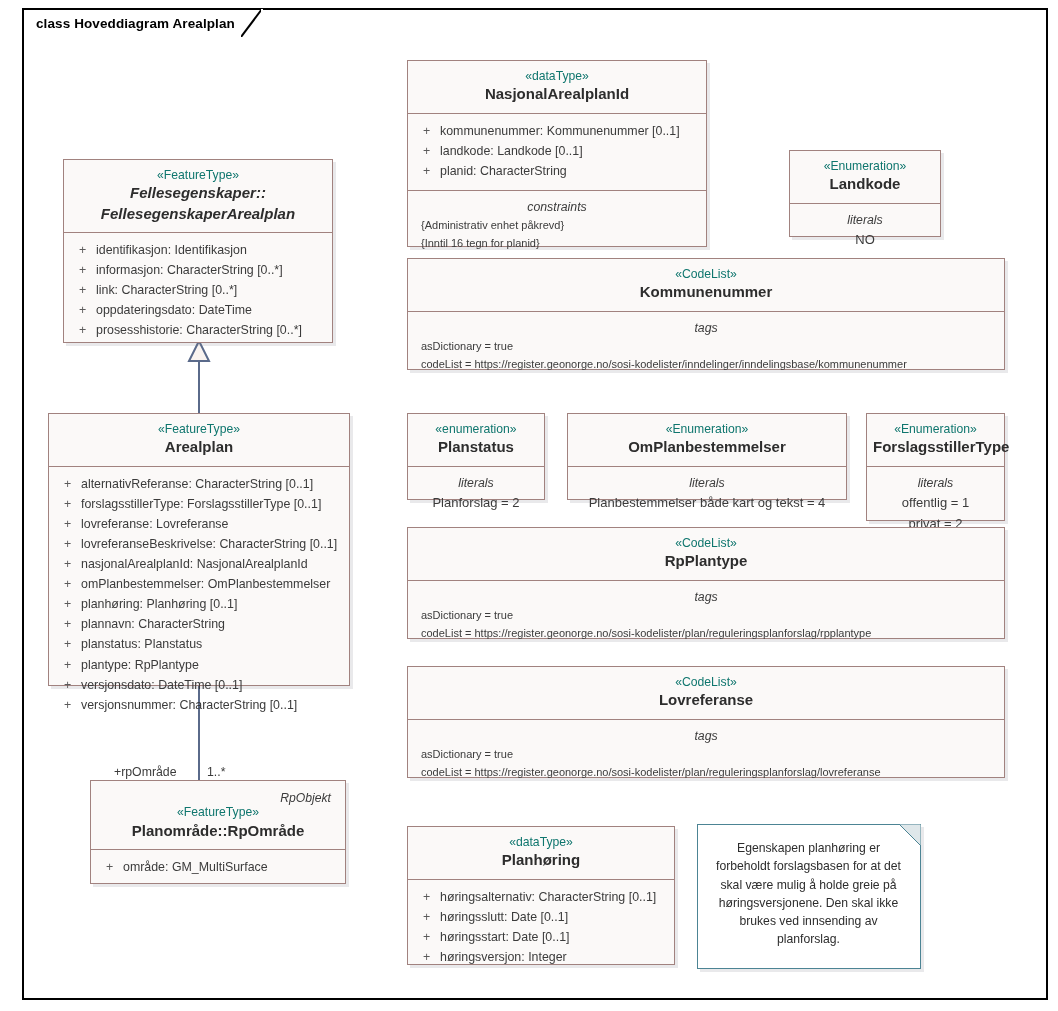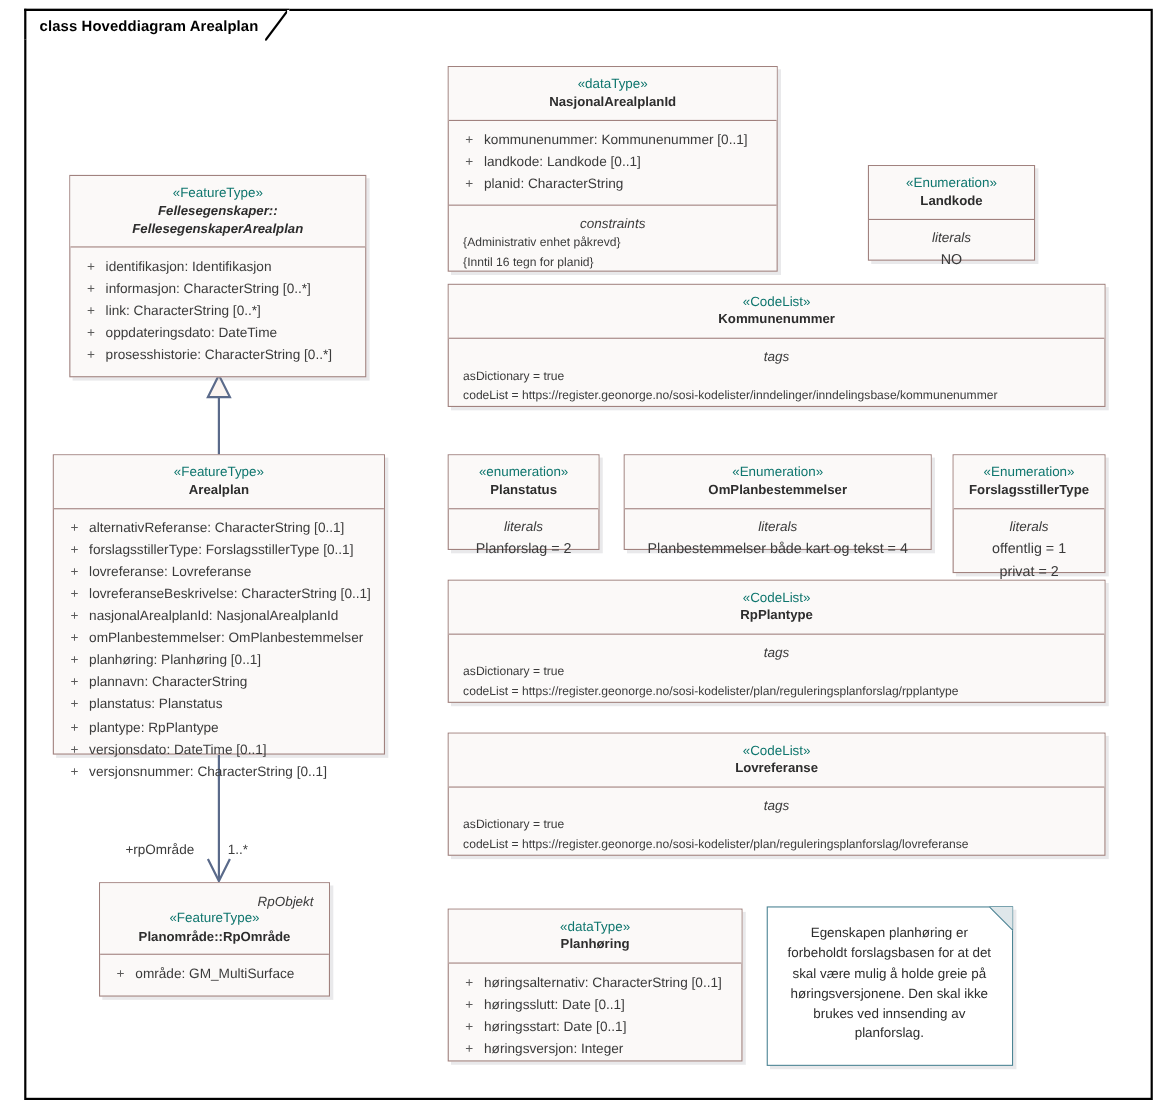--- a/index.html
+++ b/index.html
@@ -73,21 +73,21 @@
     border-bottom: 1px solid #a1827f;
     background: #fbf9f8;
   }
   .stereo {
     font-size: 12.2px;
     color: #0f766e;
     display: block;
     line-height: 1.35;
   }
   .cname {
-    font-size: 12px;
+    font-size: 15px;
     font-weight: bold;
     color: #2d2d2d;
     display: block;
     line-height: 1.35;
   }
   .cname.italic { font-style: italic; }
   .parentName {
     font-size: 12.2px;
     font-style: italic;
     color: #3b3b3b;
@@ -290,21 +290,21 @@
         <span class="vis">+</span>
         <span class="sig">versjonsdato: DateTime [0..1]</span>
       </div>
     <div class="attr">
         <span class="vis">+</span>
         <span class="sig">versjonsnummer: CharacterString [0..1]</span>
       </div>
   </div>
 </div>
 
-<div class="uml" style="left:90px; top:802px; width:210px; height:104px;">
+<div class="uml" style="left:90px; top:780px; width:256px; height:104px;">
   <div class="hdr">
     <span class="parentName">RpObjekt</span>
     <span class="stereo">«FeatureType»</span>
     <span class="cname">Planområde::RpOmråde</span>
   </div>
   <div class="sect last">
     <div class="attr">
         <span class="vis">+</span>
         <span class="sig">område: GM_MultiSurface</span>
       </div>

